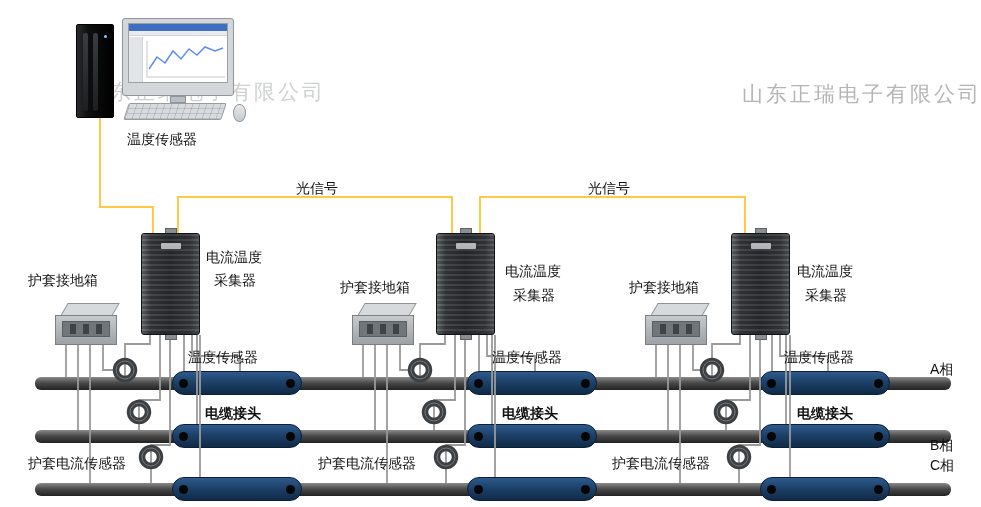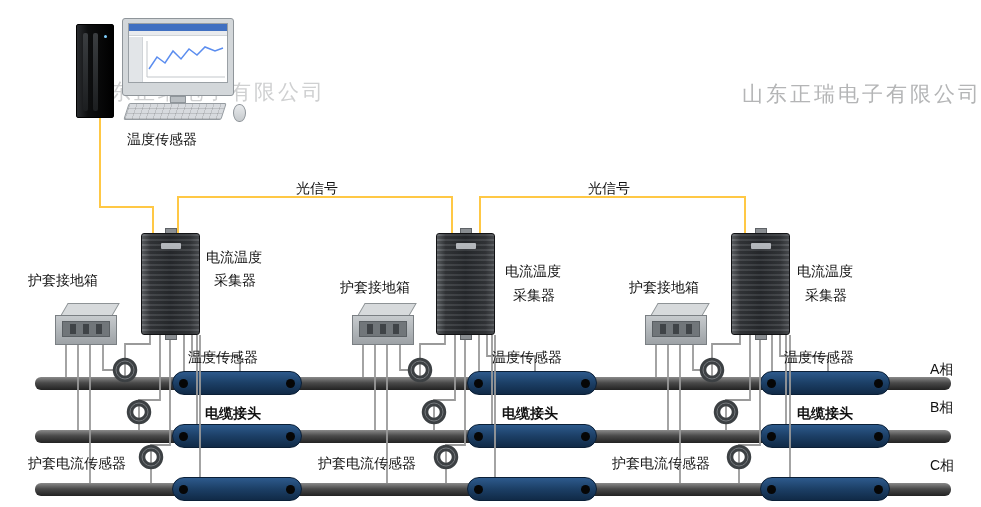--- a/index.html
+++ b/index.html
@@ -289,16 +289,16 @@
 
   <div class="label bold" style="left:205px; top:405px;">电缆接头</div>
   <div class="label bold" style="left:502px; top:405px;">电缆接头</div>
   <div class="label bold" style="left:797px; top:405px;">电缆接头</div>
 
   <div class="label" style="left:28px;  top:455px;">护套电流传感器</div>
   <div class="label" style="left:318px; top:455px;">护套电流传感器</div>
   <div class="label" style="left:612px; top:455px;">护套电流传感器</div>
 
   <div class="label" style="left:930px; top:361px;">A相</div>
-  <div class="label" style="left:930px; top:399px;">B相</div>
+  <div class="label" style="left:930px; top:437px;">B相</div>
   <div class="label" style="left:930px; top:457px;">C相</div>
 
 </div>
 
 </body></html>

